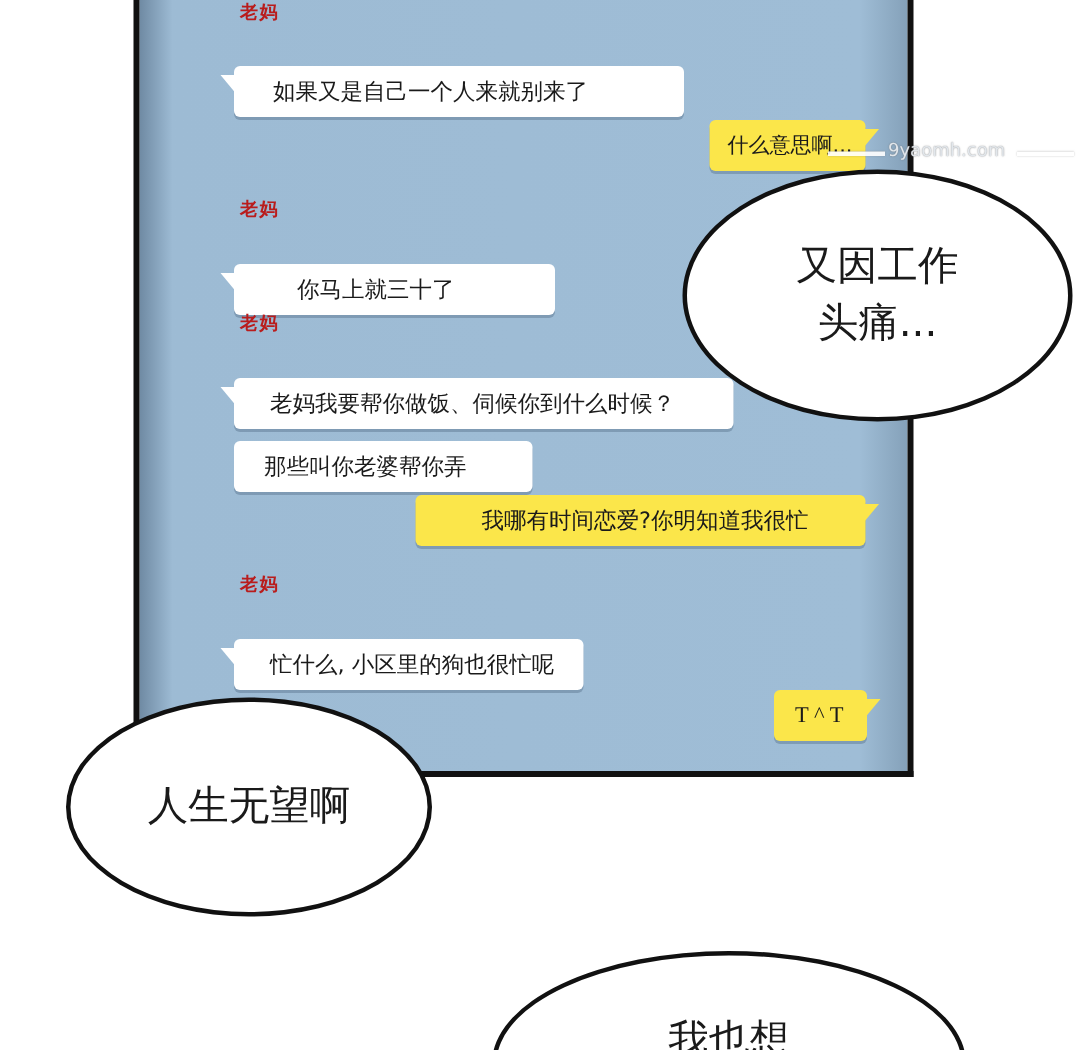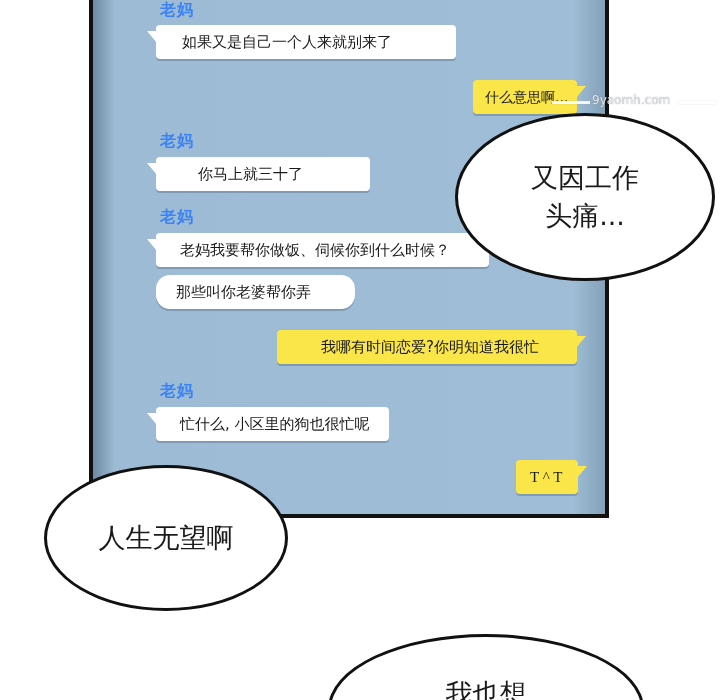--- a/index.html
+++ b/index.html
@@ -7,28 +7,28 @@
       width: 720px; height: 700px; background: #ffffff; position: relative; overflow: hidden;
       font-family: "DejaVu Sans", "Liberation Sans", sans-serif;
     }
     .panel {
       position: absolute; left: 89px; top: -4px; width: 520px; height: 522px;
       border: 4px solid #111; border-top: none;
       background: linear-gradient(to right, #6f8aa3 0px, #9dbbd4 22px, #9fbdd6 480px, #7e9ab2 520px);
       box-sizing: border-box;
     }
     .name {
-      position: absolute; font-weight: bold; font-size: 16px; color: #3b82f6; letter-spacing: 1px;
+      position: absolute; font-weight: bold; font-size: 12px; color: #b91c1c; letter-spacing: 1px;
     }
     .bubble {
       position: absolute; height: 34px; line-height: 34px; font-size: 15px; color: #1a1a1a;
       border-radius: 4px; box-shadow: 0 2px 0 rgba(70,95,120,0.35); white-space: nowrap;
       box-sizing: border-box;
     }
-    .bubble.in { background: #ffffff; }
+    .bubble.in { background: #ffffff; margin-top: 19px; }
     .bubble.out { background: #fbe64a; margin-left: 15px; }
     .bubble.in.tail::before {
       content: ""; position: absolute; left: -9px; top: 6px; width: 0; height: 0;
       border-top: 0 solid transparent; border-bottom: 12px solid transparent; border-right: 10px solid #ffffff;
     }
     .bubble.out.tail::after {
       content: ""; position: absolute; right: -9px; top: 6px; width: 0; height: 0;
       border-bottom: 12px solid transparent; border-left: 10px solid #fbe64a;
     }
     .oval {
@@ -70,21 +70,21 @@
 <div class="name" style="left:160px; top:131px;">老妈</div>
 <div class="bubble in tail" style="left:156px; top:157px; width:214px; padding-left:42px;">
   <span>你马上就三十了</span>
 </div>
 
 <div class="name" style="left:160px; top:207px;">老妈</div>
 <div class="bubble in tail" style="left:156px; top:233px; width:333px; padding-left:24px;">
   <span>老妈我要帮你做饭、伺候你到什么时候？</span>
 </div>
 
-<div class="bubble in" style="left:156px; top:275px; width:199px; padding-left:20px;border-radius:14px;">
+<div class="bubble in" style="left:156px; top:275px; width:199px; padding-left:20px;">
   <span>那些叫你老婆帮你弄</span>
 </div>
 
 <div class="bubble out tail" style="left:262px; top:330px; width:300px; padding-left:44px;">
   <span>我哪有时间恋爱?你明知道我很忙</span>
 </div>
 
 <div class="name" style="left:160px; top:381px;">老妈</div>
 <div class="bubble in tail" style="left:156px; top:407px; width:233px; padding-left:24px;">
   <span>忙什么, 小区里的狗也很忙呢</span>

